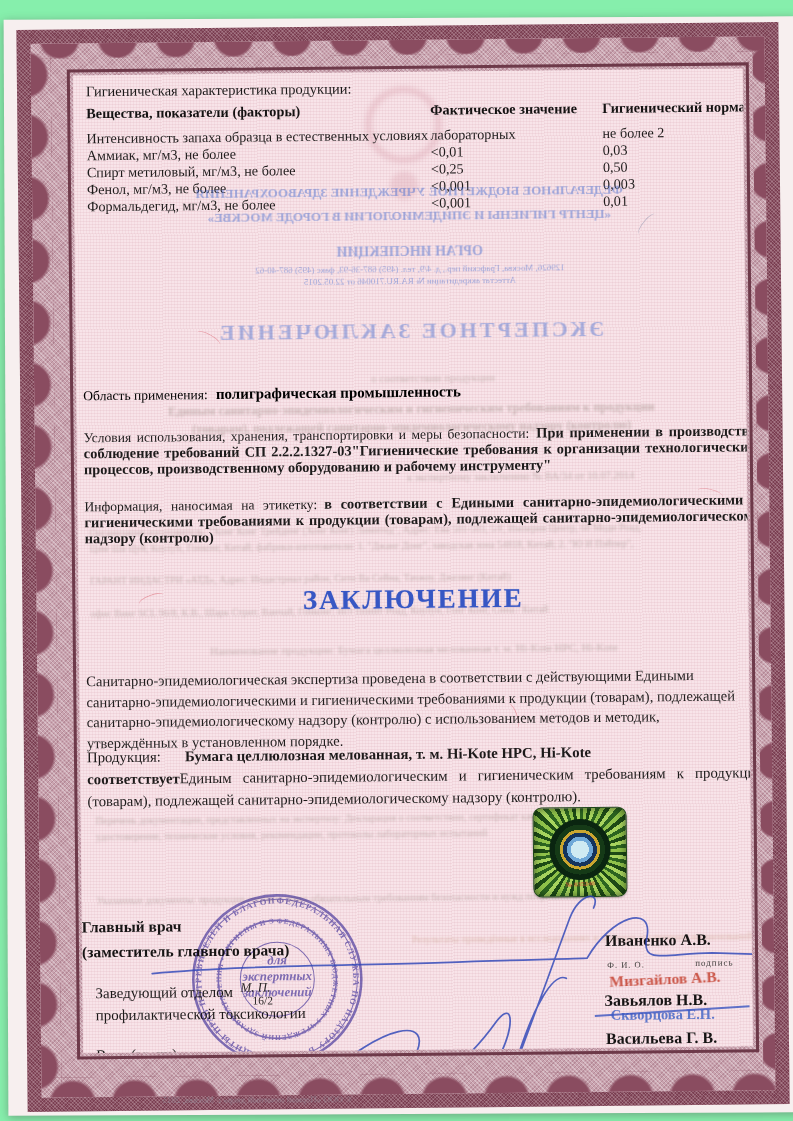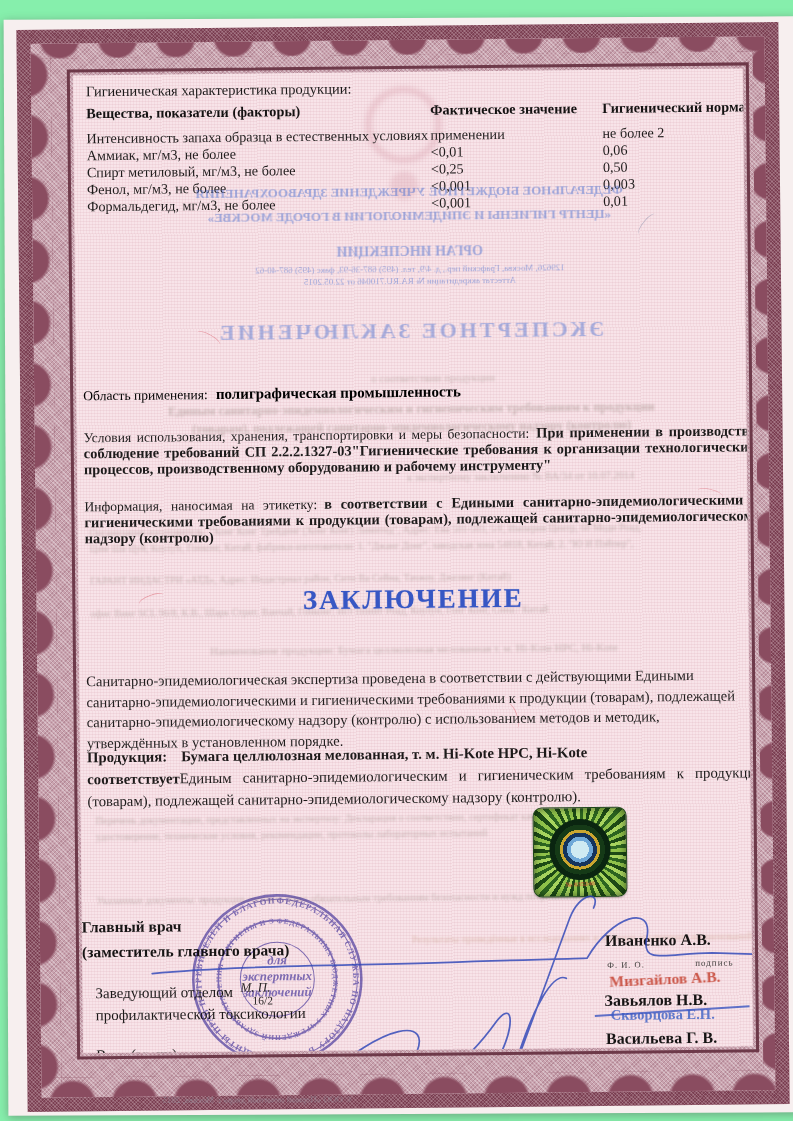--- a/index.html
+++ b/index.html
@@ -90,27 +90,27 @@
             <div class="fiber" style="left:620px;top:420px;transform:rotate(15deg);border-color:rgba(214,72,88,.3);"></div>
 
             <div class="abs tbl-title">Гигиеническая характеристика продукции:</div>
             <div class="abs trow" style="top:30px;">
               <span class="c1 th">Вещества, показатели (факторы)</span>
               <span class="c2 th">Фактическое значение</span>
               <span class="c3 th">Гигиенический норматив</span>
             </div>
             <div class="abs trow" style="top:55px;">
               <span class="c1">Интенсивность запаха образца в естественных условиях</span>
-              <span class="c2">применении</span>
+              <span class="c2">лабораторных</span>
               <span class="c3">не более 2</span>
             </div>
             <div class="abs trow" style="top:72px;">
               <span class="c1">Аммиак, мг/м3, не более</span>
               <span class="c2">&lt;0,01</span>
-              <span class="c3">0,06</span>
+              <span class="c3">0,03</span>
             </div>
             <div class="abs trow" style="top:89px;">
               <span class="c1">Спирт метиловый, мг/м3, не более</span>
               <span class="c2">&lt;0,25</span>
               <span class="c3">0,50</span>
             </div>
             <div class="abs trow" style="top:106px;">
               <span class="c1">Фенол, мг/м3,  не более</span>
               <span class="c2">&lt;0,001</span>
               <span class="c3">0,003</span>
@@ -152,21 +152,21 @@
 
             <div class="abs para" style="left:7px;top:424px;width:676px;">
               <span class="lbl">Информация, наносимая на этикетку:</span><span class="val">в соответствии с Едиными санитарно-эпидемиологическими и гигиеническими требованиями к продукции (товарам), подлежащей санитарно-эпидемиологическому надзору (контролю)</span>
             </div>
 
             <div class="abs heading-blue" style="top:512px;">ЗАКЛЮЧЕНИЕ</div>
 
             <div class="abs expertise" style="left:7px;top:596px;width:660px;">Санитарно-эпидемиологическая экспертиза проведена в соответствии с действующими Едиными санитарно-эпидемиологическими и гигиеническими требованиями к продукции (товарам), подлежащей санитарно-эпидемиологическому надзору (контролю)  с использованием методов и методик, утверждённых в установленном порядке.</div>
 
             <div class="abs product" style="left:7px;top:671px;width:676px;">
-              <div><span class="b" style="font-weight:bold;margin-right:14px;">Продукция:</span><span class="b">Бумага целлюлозная мелованная, т. м. Hi-Kote HPC, Hi-Kote</span></div>
+              <div><span class="b" style="font-weight:normal;margin-right:24px;">Продукция:</span><span class="b">Бумага целлюлозная мелованная, т. м. Hi-Kote HPC, Hi-Kote</span></div>
               <div class="just"><span class="b" style="margin-right:0;">соответствует</span><span>Единым санитарно-эпидемиологическим и гигиеническим требованиям к продукции (товарам), подлежащей санитарно-эпидемиологическому надзору (контролю).</span></div>
             </div>
 
             <div class="abs hologram">
               <div class="holo-num">№ 635246</div>
             </div>
 
             <div class="abs signname" style="left:0px;top:843px;font-size:15.5px;">Главный врач</div>
             <div class="abs signname" style="left:0px;top:868px;font-size:15.5px;">(заместитель главного врача)</div>
             <div class="abs signrole" style="left:13px;top:910px;">Заведующий отделом</div>

